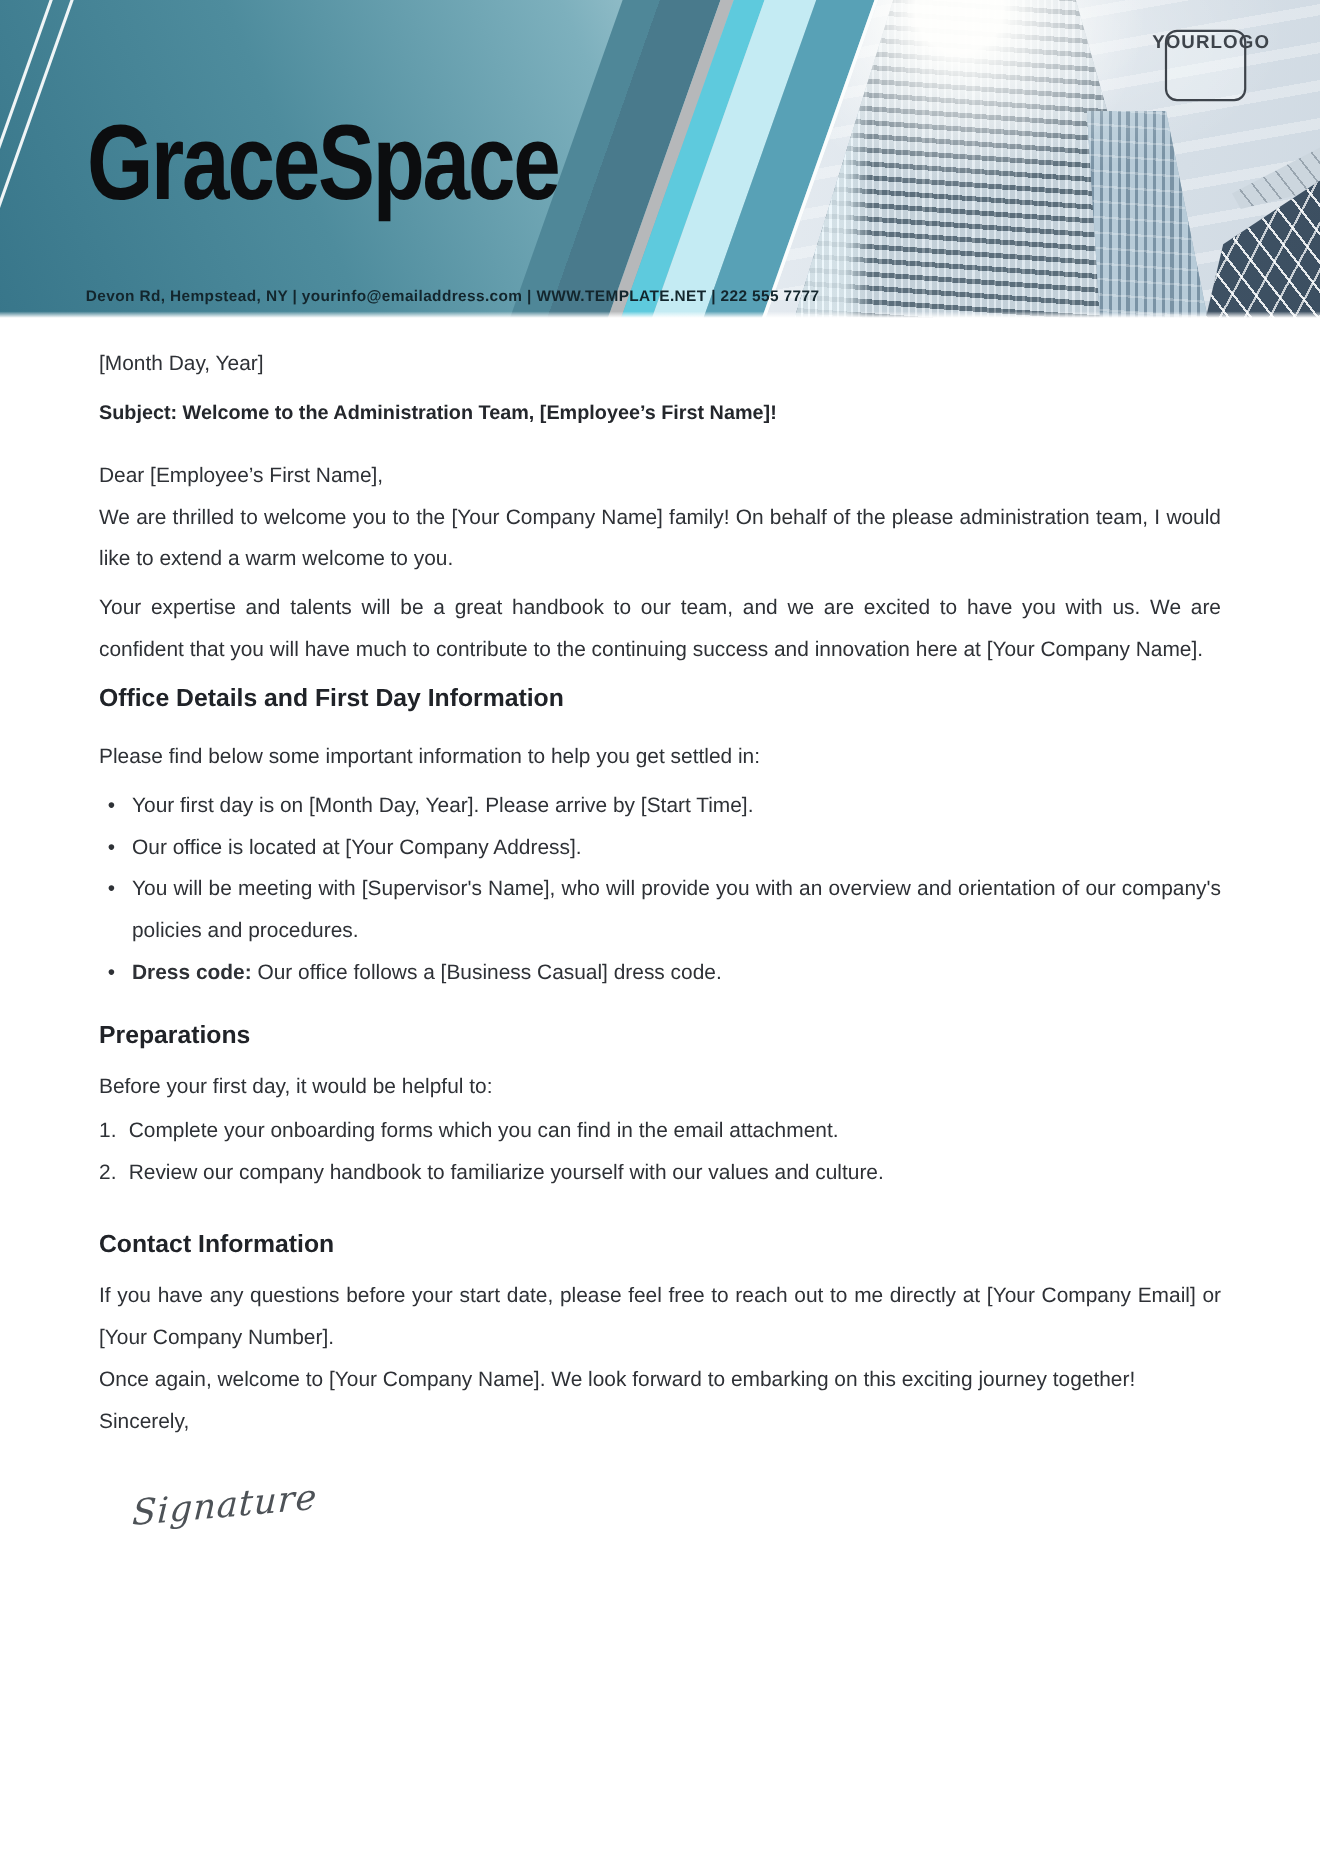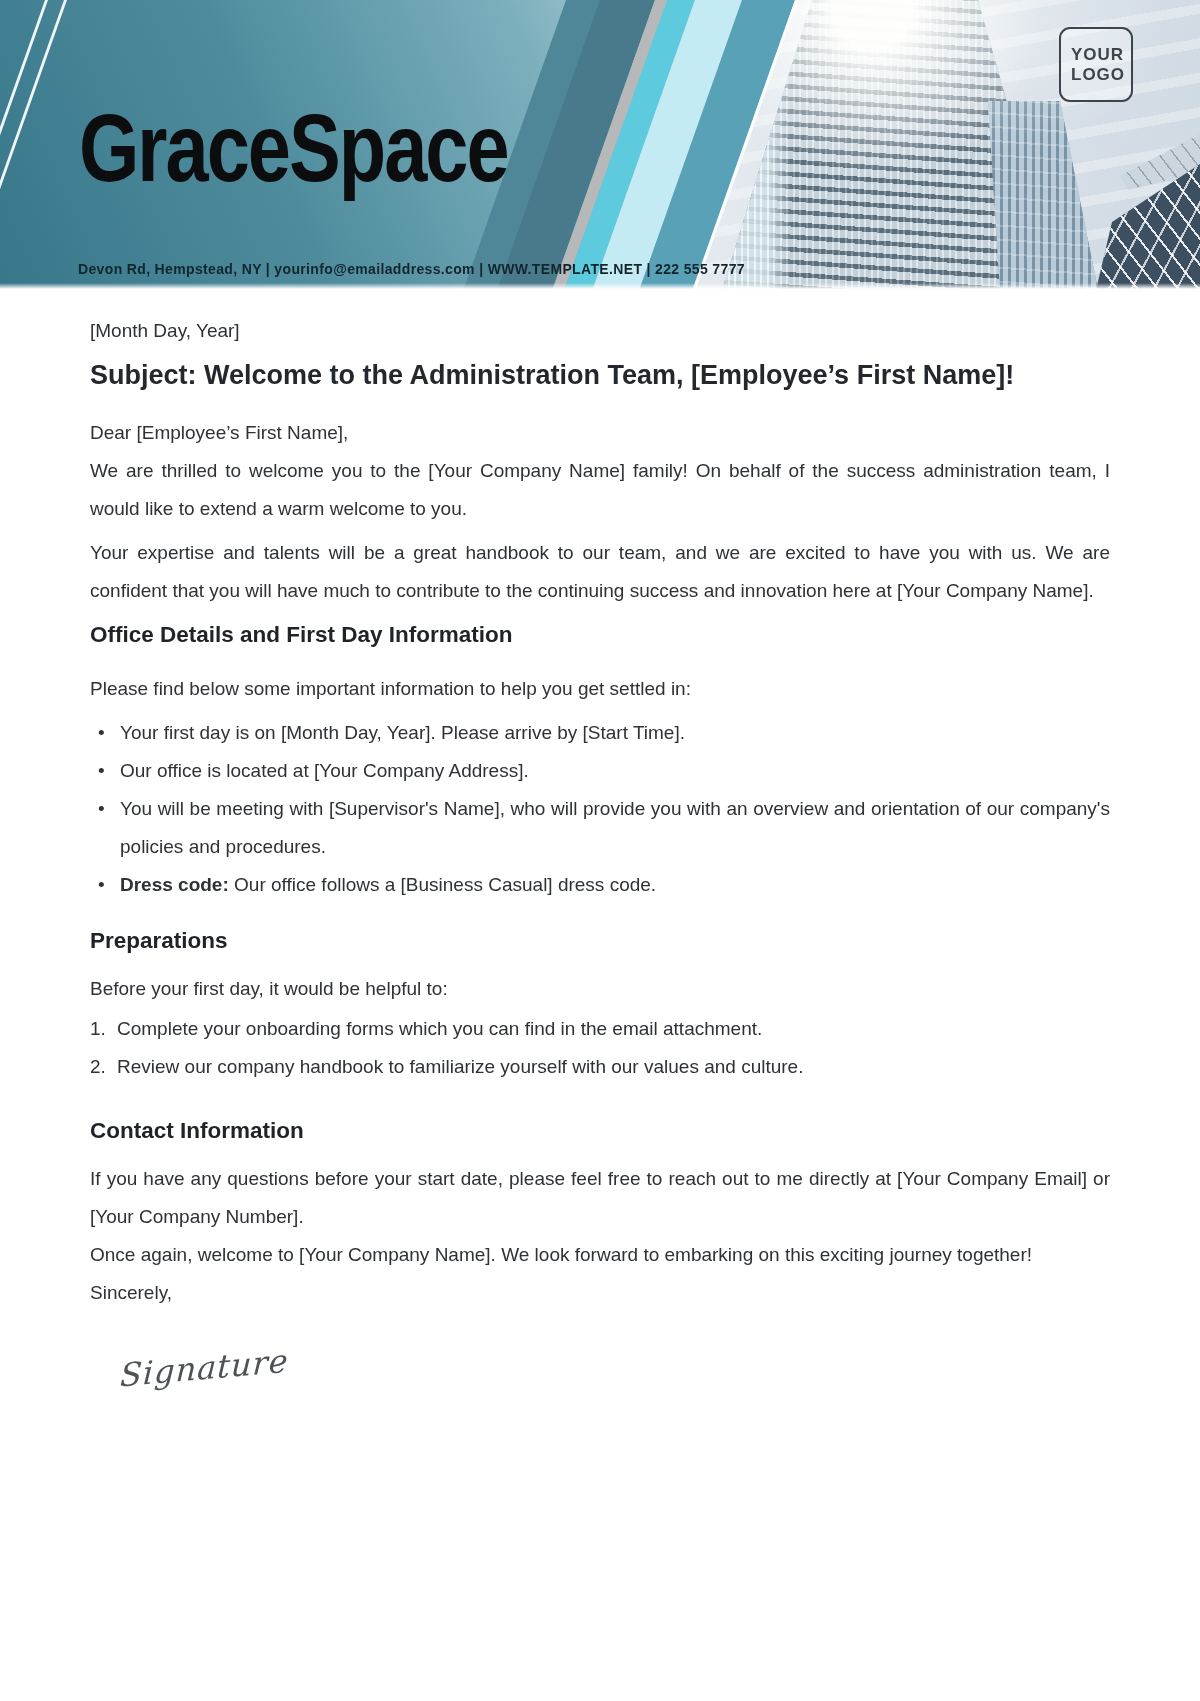--- a/index.html
+++ b/index.html
@@ -81,33 +81,33 @@
   .brand{
     position:absolute;left:79px;top:99px;z-index:5;white-space:nowrap;
     font-size:97px;font-weight:700;letter-spacing:-2.5px;color:#0c0d0f;line-height:1;
     transform:scaleX(.80);transform-origin:0 50%;
   }
   .contact{
     position:absolute;left:78px;top:229px;z-index:5;
     font-size:14px;font-weight:700;letter-spacing:.35px;color:#13262d;white-space:nowrap;margin-top:32px;
   }
   .logo-box{
-    position:absolute;left:1059px;top:27px;width:74px;height:75px;z-index:5;box-sizing:border-box;
+    position:absolute;left:1059px;top:27px;width:74px;height:65px;z-index:5;box-sizing:border-box;
     border:2.5px solid #3e444b;border-radius:11px;background:rgba(252,254,255,.30);
-    display:flex;flex-direction:column;justify-content:center;padding-left:10px;
+    display:flex;flex-direction:row;justify-content:center;padding-left:10px;
     font-size:17px;font-weight:600;letter-spacing:1px;line-height:20px;color:#3e444b;
   }
 
   
   .content{position:relative;padding:0 90px;font-size:19px;line-height:38px;color:#2e3136;}
   .content p{margin:0;text-align:justify;}
   h1.doc-title{margin:96px 0 0;font-size:44px;line-height:50px;font-weight:700;
     text-align:center;color:#24272c;letter-spacing:-.3px;}
   .date-line{margin-top:22px !important;text-align:left !important;}
-  .subject-line{margin-top:6px !important;font-size:27px;font-weight:700;color:#24272c;text-align:center;}
+  .subject-line{margin-top:6px !important;font-size:18px;font-weight:700;color:#24272c;text-align:center;}
   .p-dear{margin-top:20px !important;text-align:left !important;}
   .p-intro2{margin-top:6px !important;}
   h3{margin:0;font-size:22.5px;line-height:30px;font-weight:700;color:#202328;}
   .h-office{margin-top:10px;}
   .p-office-intro{margin-top:20px !important;text-align:left !important;}
   ul.bullets{margin:6px 0 0;padding:0;list-style:none;}
   ul.bullets li{position:relative;padding-left:30px;text-align:justify;}
   ul.bullets li::before{content:"\2022";position:absolute;left:8px;top:0;}
   .h-prep{margin-top:22px;}
   .p-prep-intro{margin-top:14px !important;text-align:left !important;}
@@ -158,21 +158,21 @@
       <span>LOGO</span>
     </div>
   </header>
 
   <main class="content">
 
     <p class="date-line">[Month Day, Year]</p>
     <p class="subject-line">Subject: Welcome to the Administration Team, [Employee’s First Name]!</p>
 
     <p class="p-dear">Dear [Employee’s First Name],</p>
-    <p class="p-intro1">We are thrilled to welcome you to the [Your Company Name] family! On behalf of the success administration team, I would like to extend a warm welcome to you.</p>
+    <p class="p-intro1">We are thrilled to welcome you to the [Your Company Name] family! On behalf of the please administration team, I would like to extend a warm welcome to you.</p>
     <p class="p-intro2">Your expertise and talents will be a great handbook to our team, and we are excited to have you with us. We are confident that you will have much to contribute to the continuing success and innovation here at [Your Company Name].</p>
 
     <h3 class="h-office">Office Details and First Day Information</h3>
     <p class="p-office-intro">Please find below some important information to help you get settled in:</p>
 
     <ul class="bullets">
       <li><b></b><span>Your first day is on [Month Day, Year]. Please arrive by [Start Time].</span></li>
       <li><b></b><span>Our office is located at [Your Company Address].</span></li>
       <li><b></b><span>You will be meeting with [Supervisor's Name], who will provide you with an overview and orientation of our company's policies and procedures.</span></li>
       <li><b>Dress code:</b><span> Our office follows a [Business Casual] dress code.</span></li>

